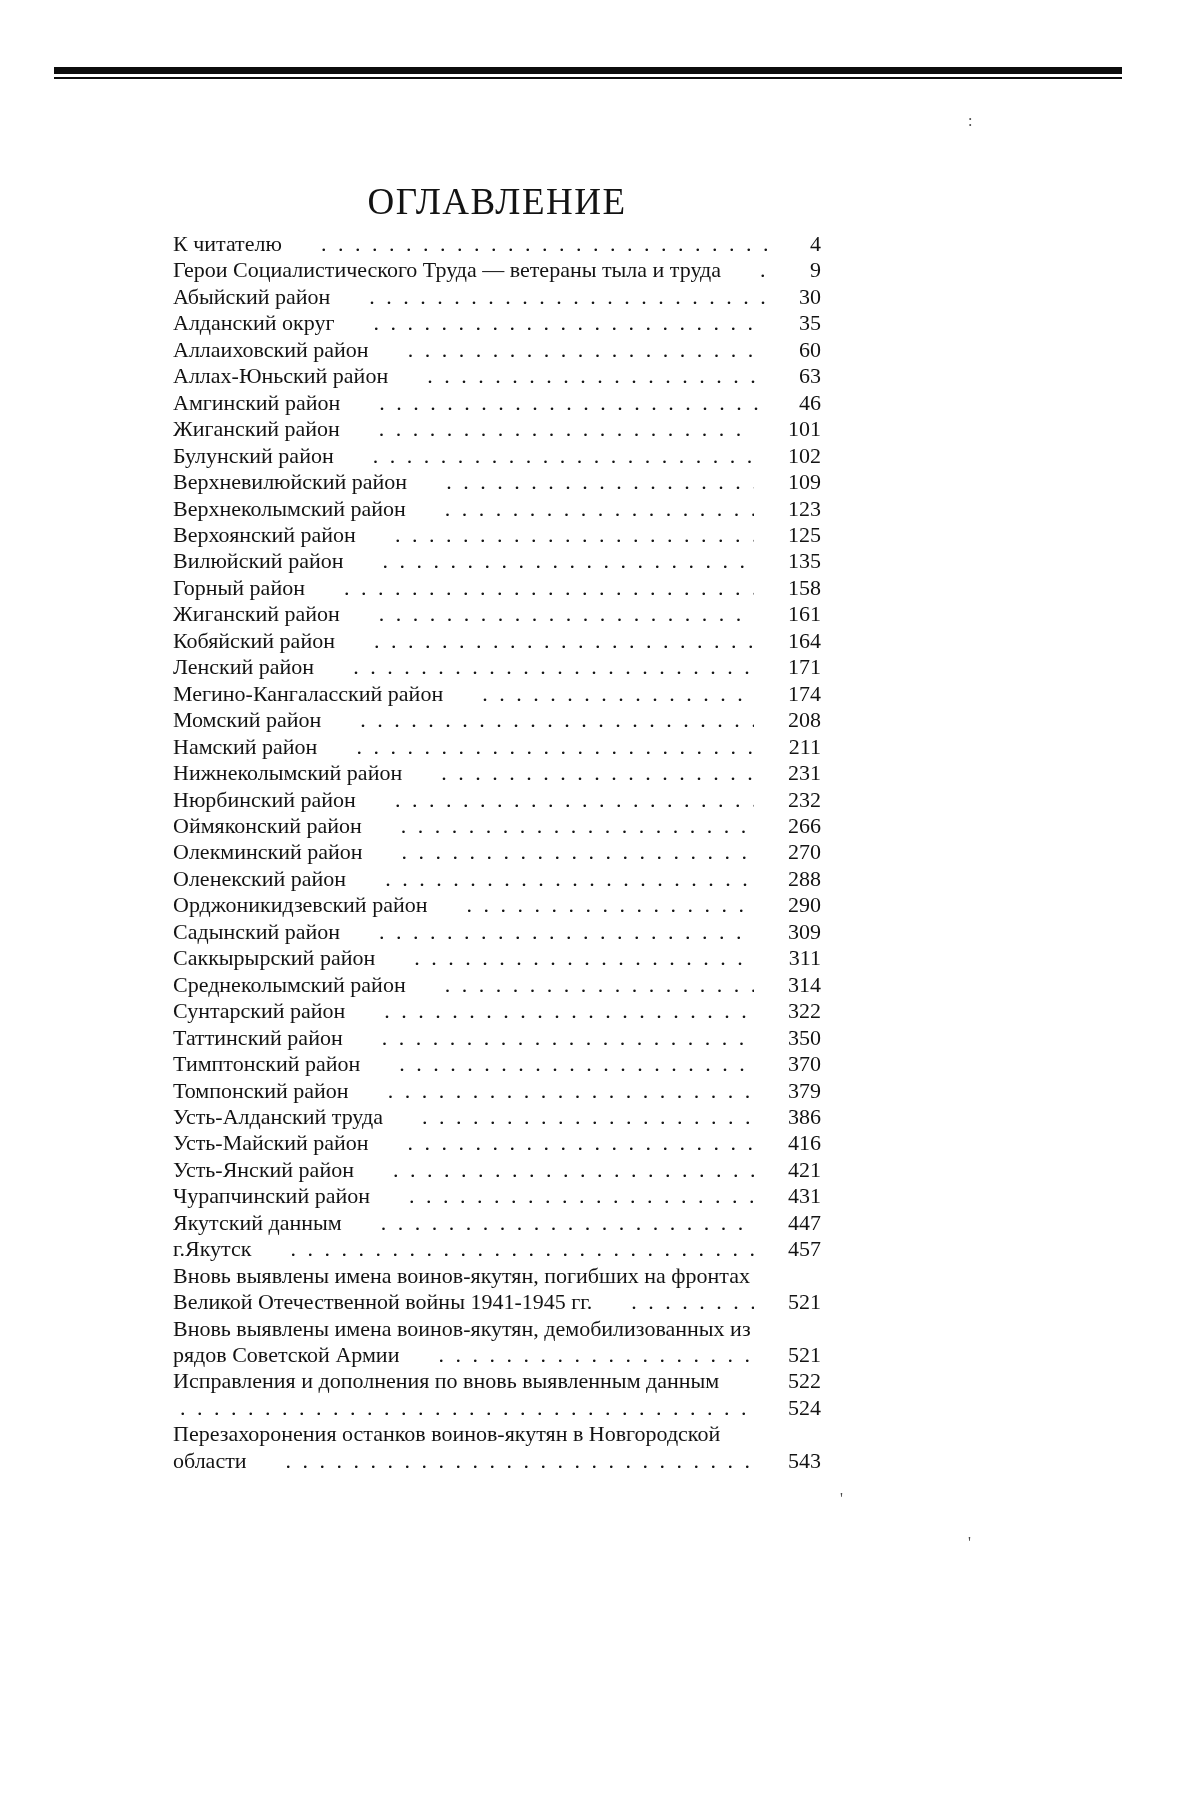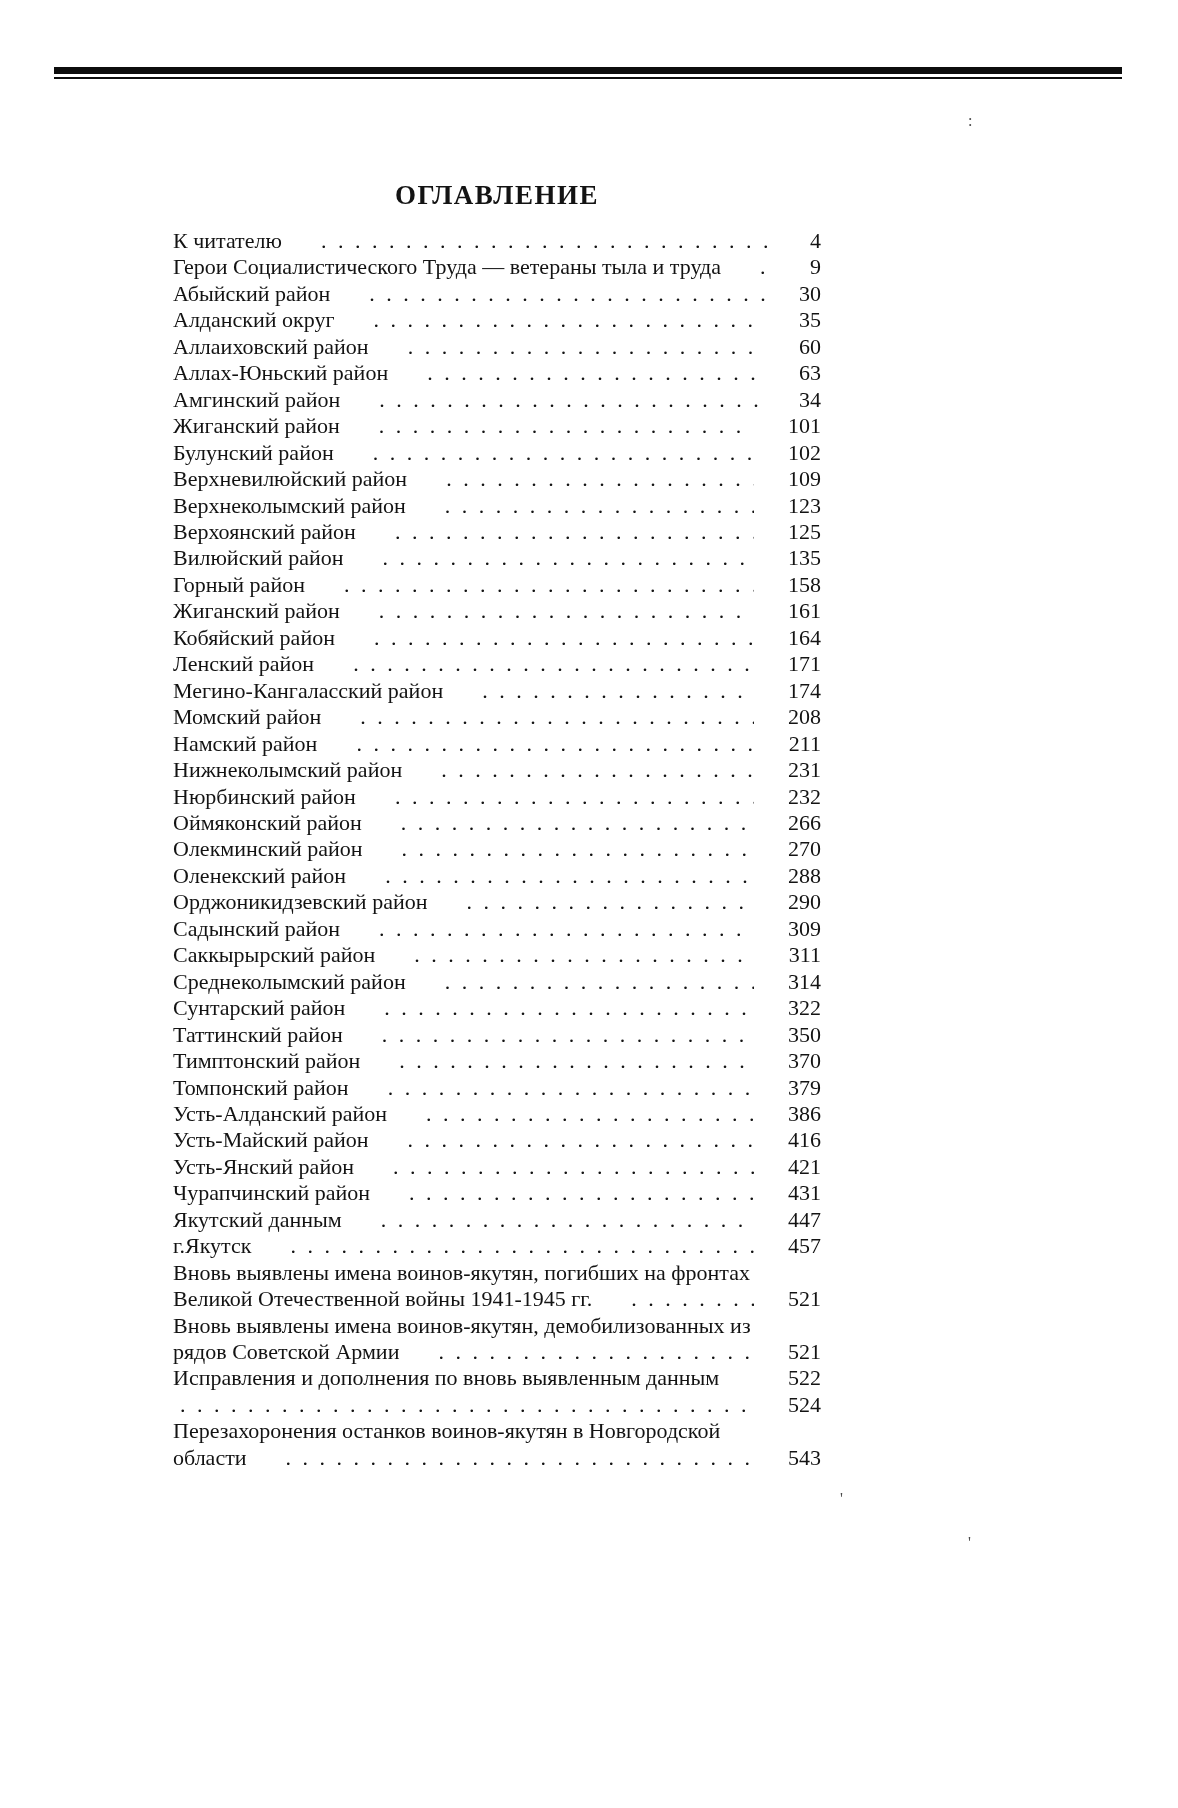--- a/index.html
+++ b/index.html
@@ -23,24 +23,24 @@
     border-top: 7px solid #0d0d0d;
     border-bottom: 2px solid #0d0d0d;
   }
   .content {
     position: absolute;
     left: 173px;
     top: 180px;
     width: 648px;
   }
   .title {
-    margin: 0 0 17px 0;
+    margin: 0 0 8px 0;
     text-align: center;
-    font-size: 27px;
-    font-weight: bold;
+    font-size: 37px;
+    font-weight: normal;
     letter-spacing: 1.5px;
   }
   .toc-row {
     display: flex;
     align-items: center;
     font-size: 22px;
     line-height: 26.45px;
     white-space: nowrap;
     gap: 32px;
   }
@@ -108,21 +108,21 @@
           <span class="toc-page">60</span>
         </div>
         <div class="toc-row">
           <span class="toc-label">Аллах-Юньский район</span>
           <span class="toc-dots"></span>
           <span class="toc-page">63</span>
         </div>
         <div class="toc-row">
           <span class="toc-label">Амгинский район</span>
           <span class="toc-dots"></span>
-          <span class="toc-page">34</span>
+          <span class="toc-page">46</span>
         </div>
         <div class="toc-row">
           <span class="toc-label">Жиганский район</span>
           <span class="toc-dots"></span>
           <span class="toc-page">101</span>
         </div>
         <div class="toc-row">
           <span class="toc-label">Булунский район</span>
           <span class="toc-dots"></span>
           <span class="toc-page">102</span>
@@ -241,21 +241,21 @@
           <span class="toc-label">Тимптонский район</span>
           <span class="toc-dots"></span>
           <span class="toc-page">370</span>
         </div>
         <div class="toc-row">
           <span class="toc-label">Томпонский район</span>
           <span class="toc-dots"></span>
           <span class="toc-page">379</span>
         </div>
         <div class="toc-row">
-          <span class="toc-label">Усть-Алданский район</span>
+          <span class="toc-label">Усть-Алданский труда</span>
           <span class="toc-dots"></span>
           <span class="toc-page">386</span>
         </div>
         <div class="toc-row">
           <span class="toc-label">Усть-Майский район</span>
           <span class="toc-dots"></span>
           <span class="toc-page">416</span>
         </div>
         <div class="toc-row">
           <span class="toc-label">Усть-Янский район</span>

